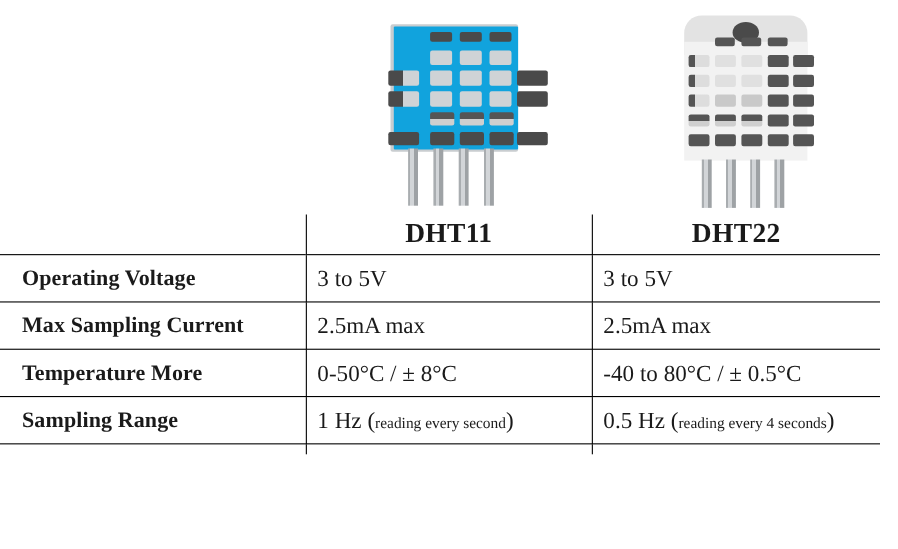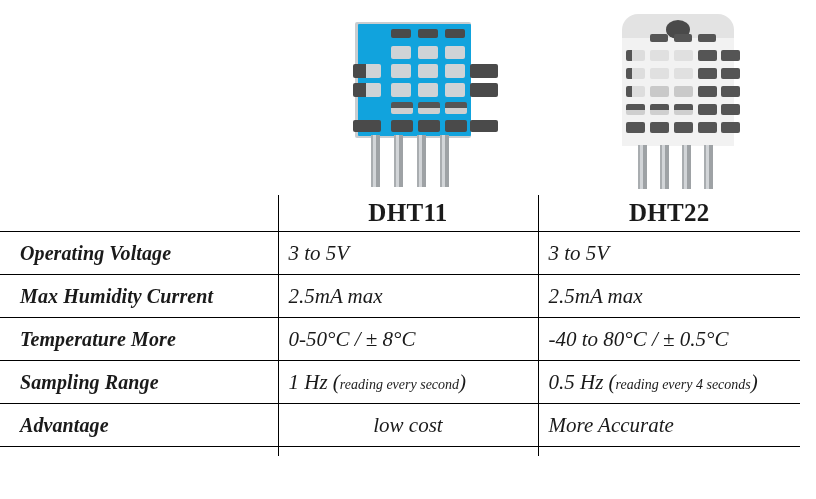--- a/index.html
+++ b/index.html
@@ -139,21 +139,21 @@
     text-align: center;
     letter-spacing: 0.3px;
   }
   .hdr td.blank {
     border-left: none;
     border-right: 1px solid #000;
     border-bottom: none;
   }
   .hdr td.last { border-right: none; }
 
-  tbody td { height: 42px; font-size: 21px; font-style: italic; }
+  tbody td { height: 42px; font-size: 21px; }
   tbody td.lbl {
     font-weight: bold;
     font-size: 20px;
     padding-left: 20px;
     border-left: none;
     letter-spacing: 0.1px;
   }
   tbody td.val { padding-left: 10px; }
   tbody td.val.last { border-right: none; }
   tbody td.val.centered { text-align: center; padding-left: 0; }
@@ -276,38 +276,33 @@
       <td class="last">DHT22</td>
     </tr>
   </thead>
   <tbody>
     <tr>
       <td class="lbl">Operating Voltage</td>
       <td class="val">3 to 5V</td>
       <td class="val last">3 to 5V</td>
     </tr>
     <tr>
-      <td class="lbl">Max Humidity Current</td>
+      <td class="lbl">Max Sampling Current</td>
       <td class="val">2.5mA max</td>
       <td class="val last">2.5mA max</td>
     </tr>
     <tr>
       <td class="lbl">Temperature More</td>
       <td class="val">0-50°C / ± 8°C</td>
       <td class="val last">-40 to 80°C / ± 0.5°C</td>
     </tr>
     <tr>
       <td class="lbl">Sampling Range</td>
       <td class="val"><span>1 Hz </span><span class="paren">(</span><span class="small-note">reading every second</span><span class="paren">)</span></td>
       <td class="val last"><span>0.5 Hz </span><span class="paren">(</span><span class="small-note">reading every 4 seconds</span><span class="paren">)</span></td>
     </tr>
-    <tr>
-      <td class="lbl">Advantage</td>
-      <td class="val centered">low cost</td>
-      <td class="val last">More Accurate</td>
-    </tr>
     <tr class="cut">
       <td class="lbl"></td>
       <td class="val"></td>
       <td class="val last"></td>
     </tr>
   </tbody>
 </table>
 
 </body></html>

